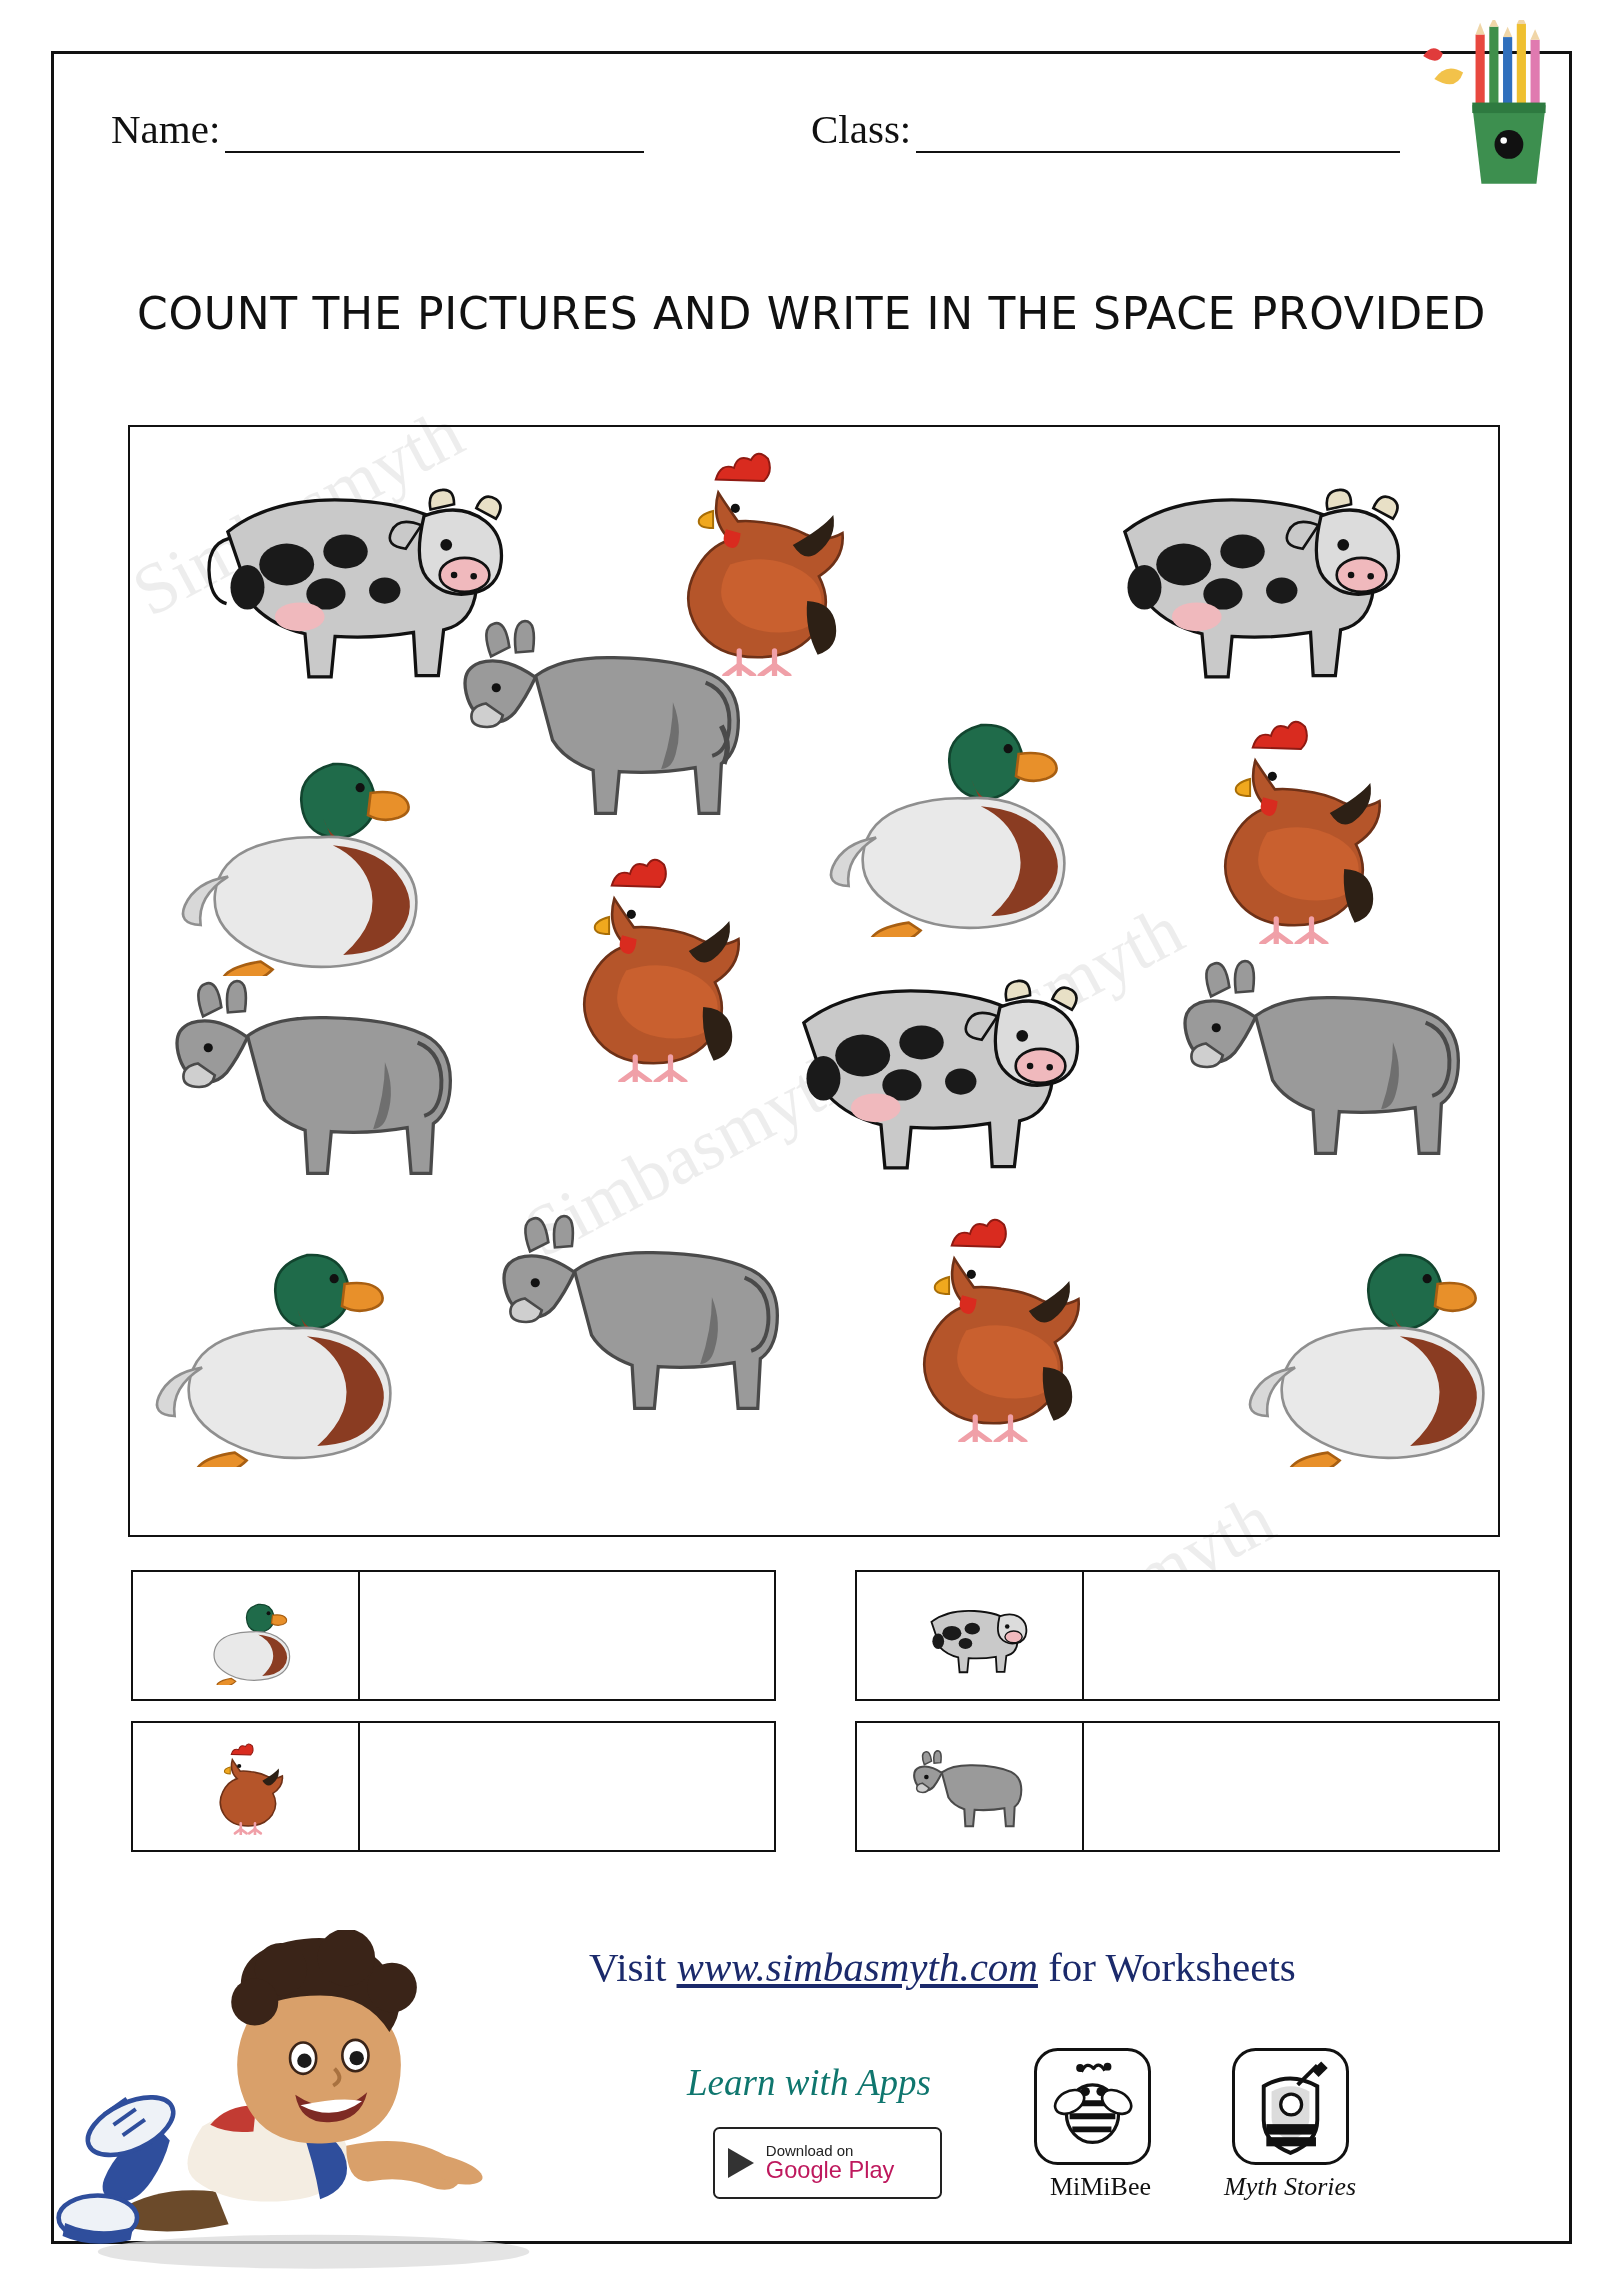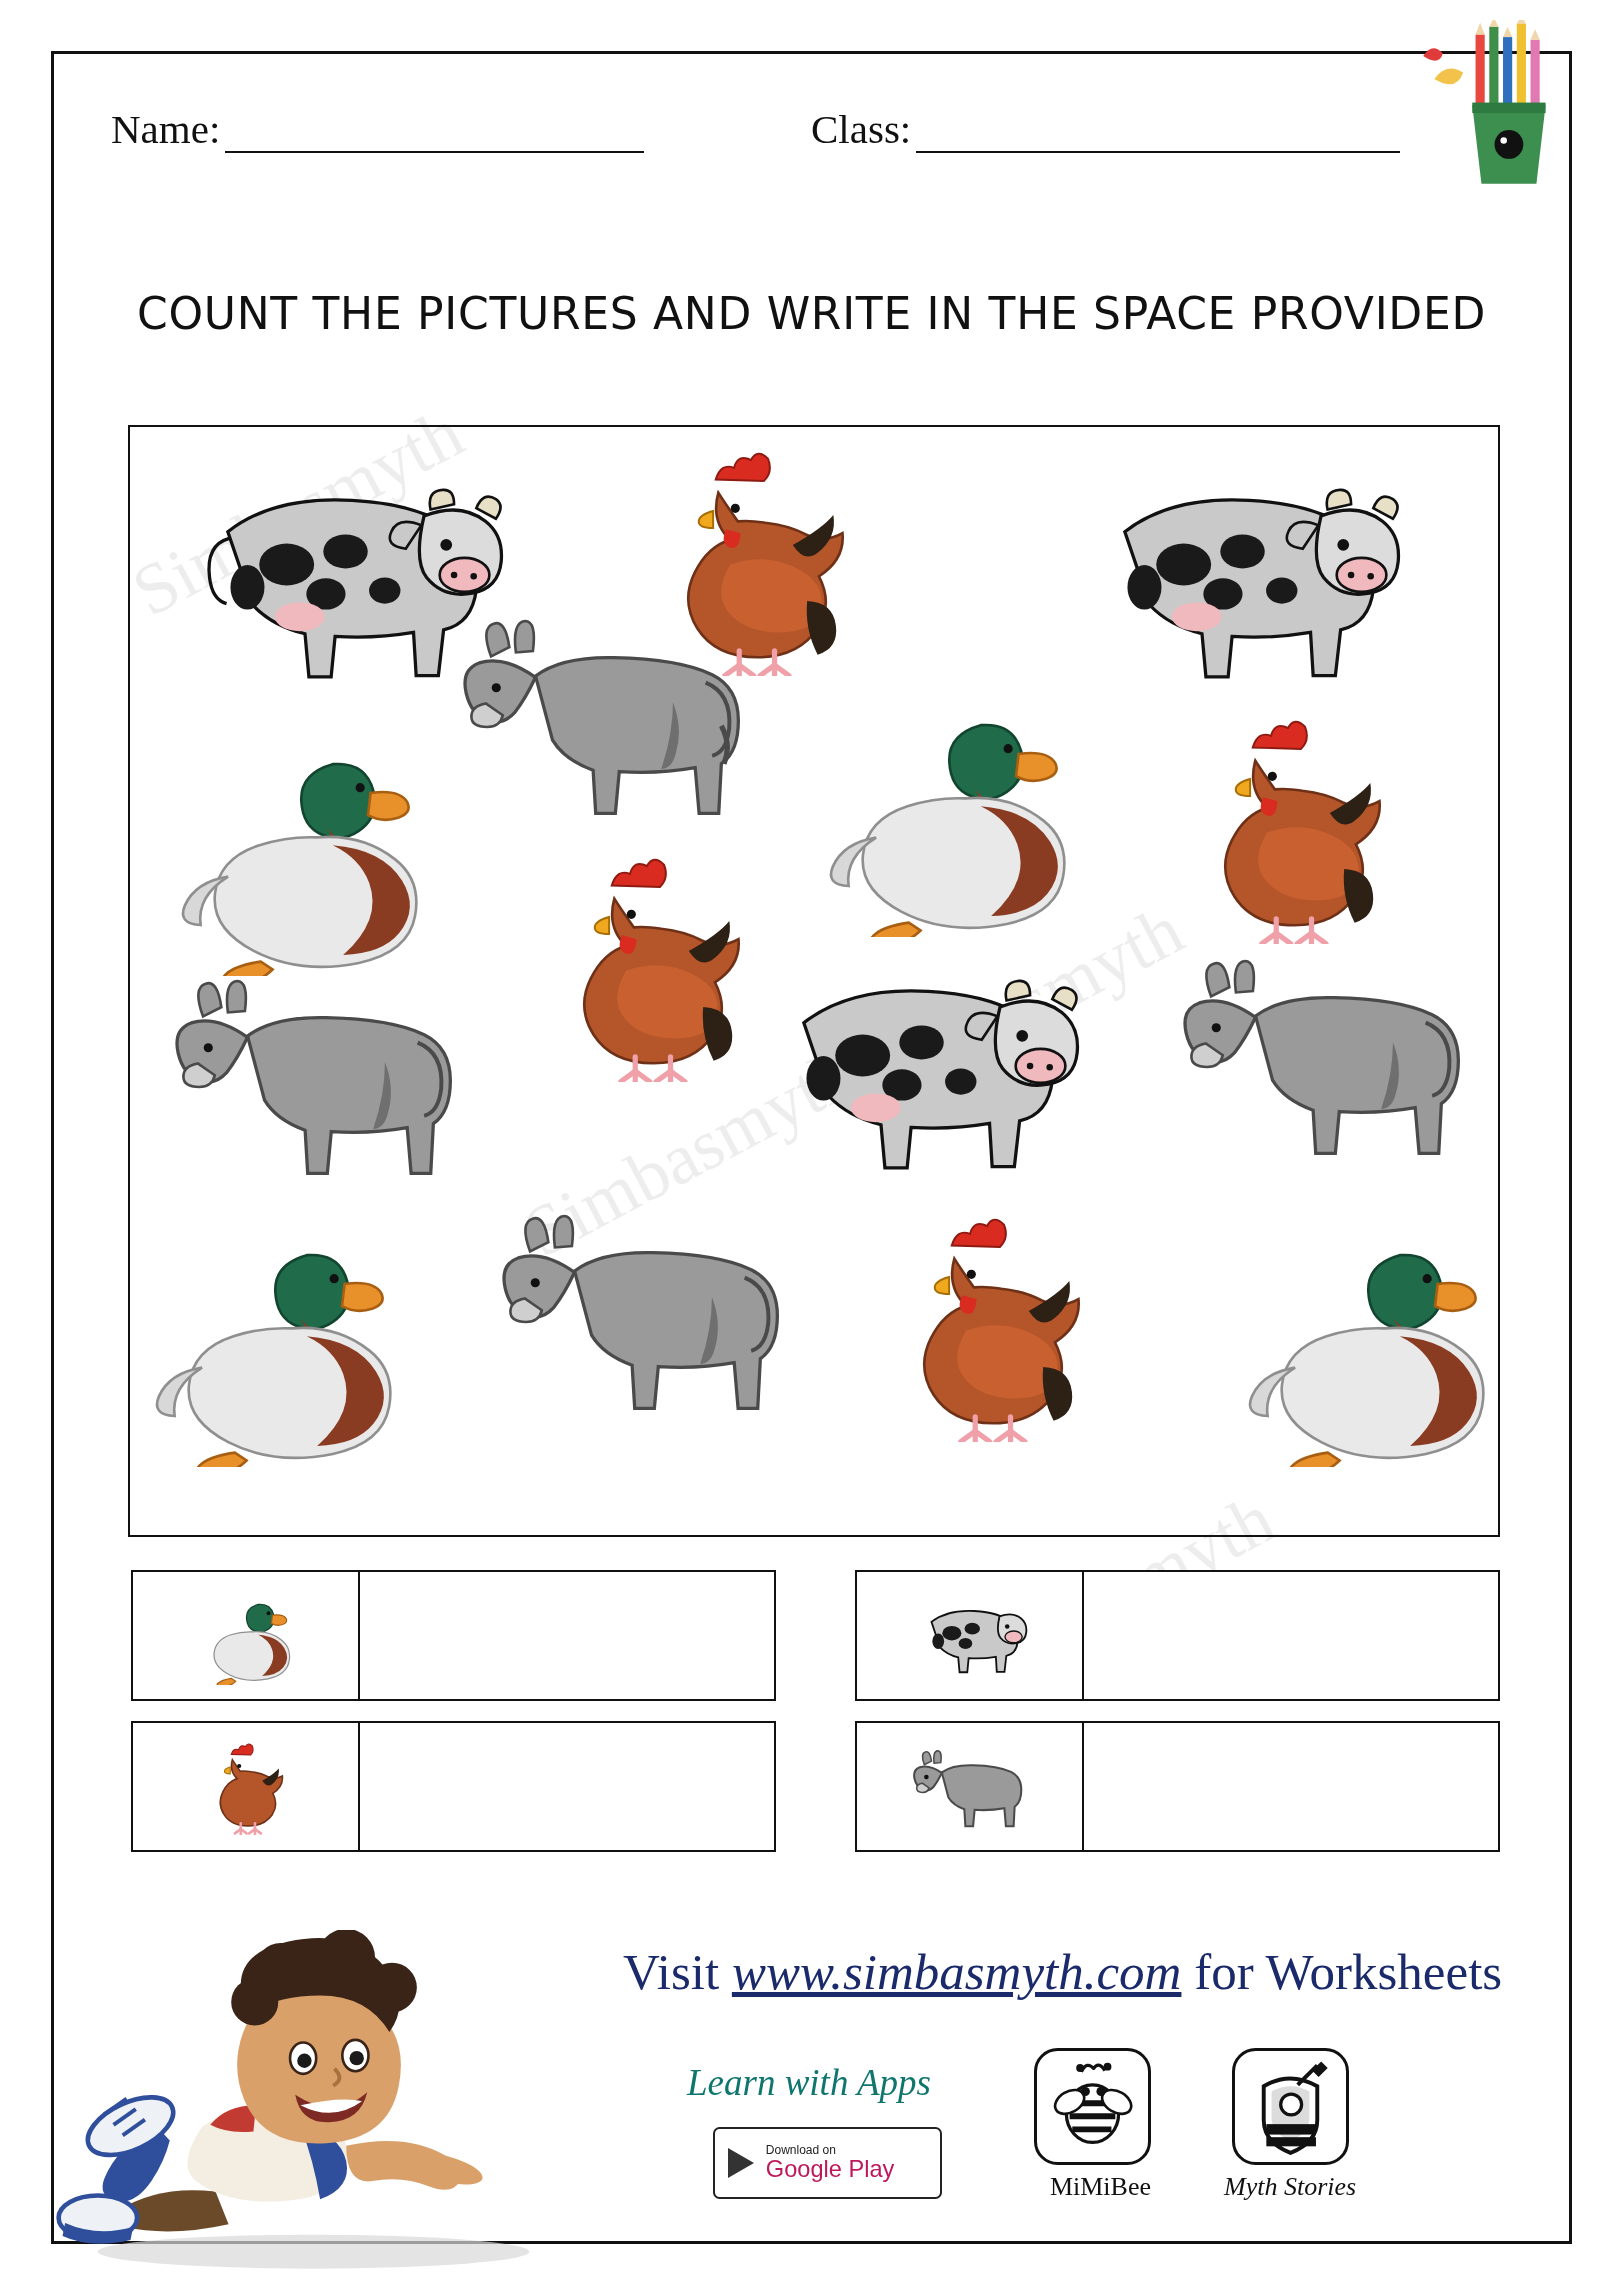--- a/index.html
+++ b/index.html
@@ -78,22 +78,22 @@
   .answer-blank {
     flex:1; height:131px;
     border:2.6px solid #111;
     border-left:none;
     box-sizing:border-box;
     background:#fff;
   }
 
   
   .footer-text {
-    position:absolute; left:623px; top:1943px;
-    font-size:51px; color:#1b2a6b;
+    position:absolute; left:589px; top:1943px;
+    font-size:41px; color:#1b2a6b;
     font-family:"Liberation Serif", serif;
     white-space:nowrap;
   }
   .footer-text .url {
     font-style:italic;
     color:#1b2a6b;
     text-decoration:underline;
   }
   .learn-apps {
     position:absolute; left:687px; top:2061px;
@@ -110,21 +110,21 @@
     box-sizing:border-box;
   }
   .gplay .tri {
     width:0;height:0;
     border-left:26px solid #333;
     border-top:15.7px solid transparent;
     border-bottom:15.7px solid transparent;
     margin-right:11.8px;
   }
   .gplay .gp-lines { line-height:1.05; }
-  .gplay .gp-small { font-size:12px; color:#222; font-family:"Liberation Sans",sans-serif;}
+  .gplay .gp-small { font-size:15px; color:#222; font-family:"Liberation Sans",sans-serif;}
   .gplay .gp-big   { font-size:23.6px; color:#be185d; font-family:"Liberation Sans",sans-serif;}
 
   .app-badge { position:absolute; text-align:right; }
   .app-badge .sq {
     width:111px; height:111px;
     border:3.3px solid #111; border-radius:23.6px;
     background:#fff;
     margin:0 auto;
     position:relative;
     overflow:hidden;

